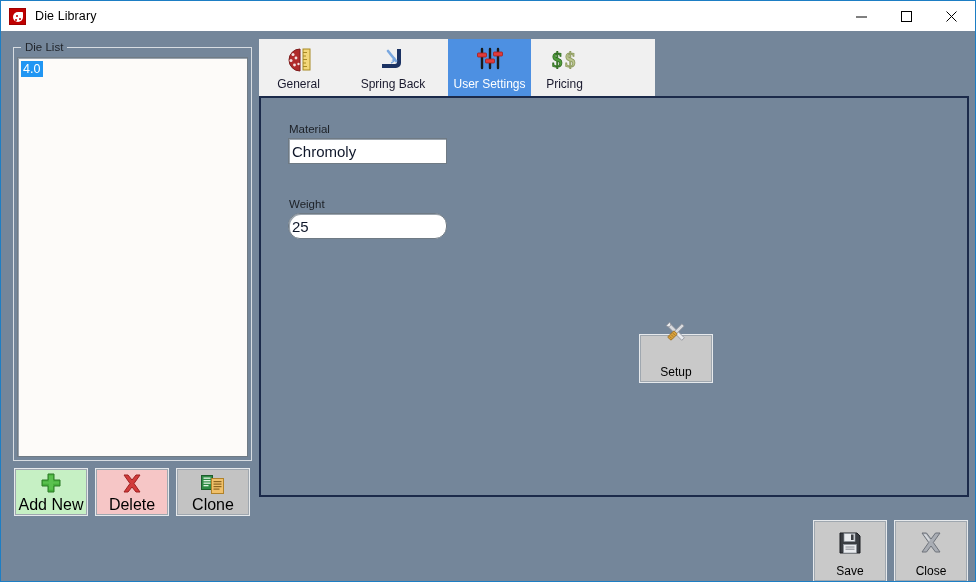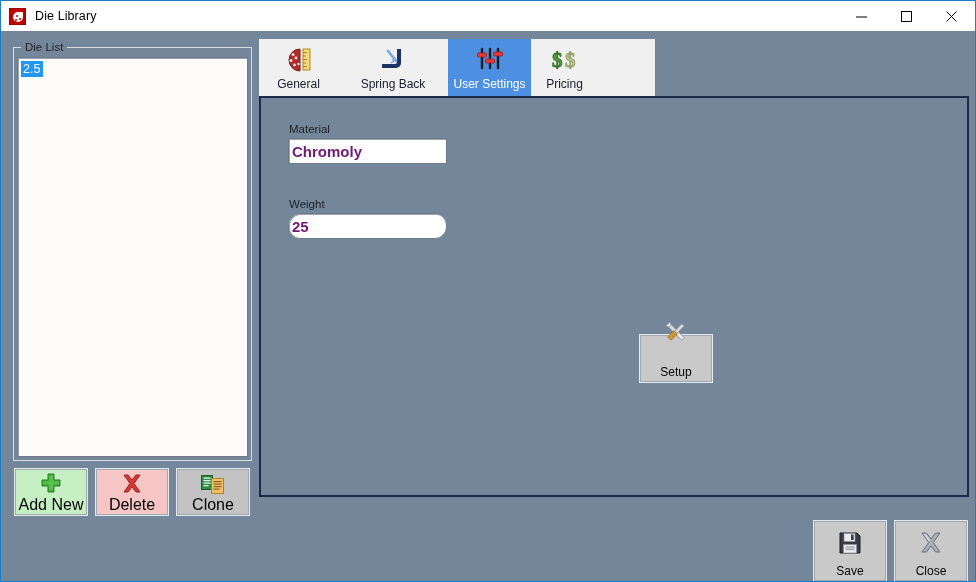--- a/index.html
+++ b/index.html
@@ -204,24 +204,23 @@
     line-height: 14px;
   }
   .field-input {
     position: absolute;
     box-sizing: border-box;
     background: #ffffff;
     border: 1px solid #6f7a84;
     box-shadow: inset 1px 1px 0 0 #9aa4ae;
     font-family: "Liberation Sans", sans-serif;
     font-size: 15px;
-    color: #701a75;
+    color: #0f172a;
     padding: 0 3px;
     outline: none;
-    font-weight: bold;
   }
   #label-material { left: 288px; top: 121px; }
   #input-material { left: 287px; top: 137px; width: 159px; height: 26px; }
   #label-weight   { left: 288px; top: 196px; }
   #input-weight   { left: 287px; top: 212px; width: 159px; height: 26px; border-radius: 12px; }
 
   
   #btn-setup {
     position: absolute;
     left: 639px; top: 334px;
@@ -294,21 +293,21 @@
       <svg width="11" height="11" viewBox="0 0 11 11">
         <line x1="0.5" y1="0.5" x2="10.5" y2="10.5" stroke="#000" stroke-width="1"></line>
         <line x1="10.5" y1="0.5" x2="0.5" y2="10.5" stroke="#000" stroke-width="1"></line>
       </svg>
     </div>
   </div>
 
   <div id="dielist-group"></div>
   <div id="dielist-legend">Die List</div>
   <div id="dielist-box">
-    <div class="dielist-item">2.5</div>
+    <div class="dielist-item">4.0</div>
   </div>
 
   <div class="lbtn" id="btn-addnew">
     <div class="ico">
       <svg width="24" height="22" viewBox="0 0 24 22">
         <path d="M9 1 h6 v6 h6 v6 h-6 v6 h-6 v-6 h-6 v-6 h6 z" fill="#46b03c" stroke="#2b7a24" stroke-width="1" stroke-linejoin="round"></path>
         <path d="M10 2.6 h4 v6 h6 v2.2 h-6 v6 h-4 v-6 h-6 v-2.2 h6 z" fill="#6ccf5e" opacity="0.55"></path>
       </svg>
     </div>
     <div class="lbl">Add New</div>

